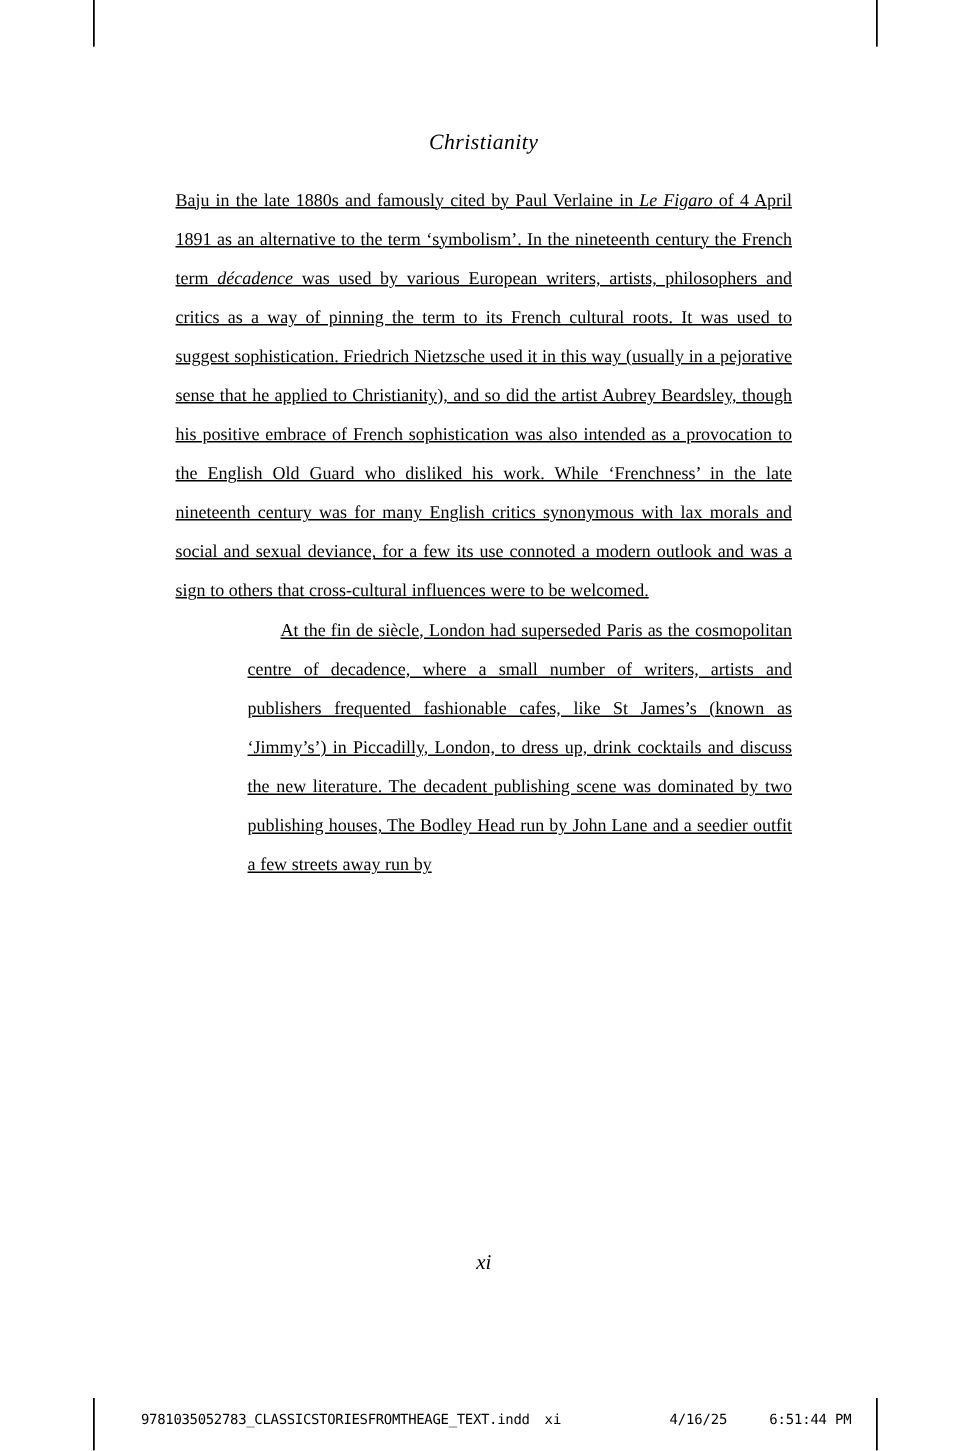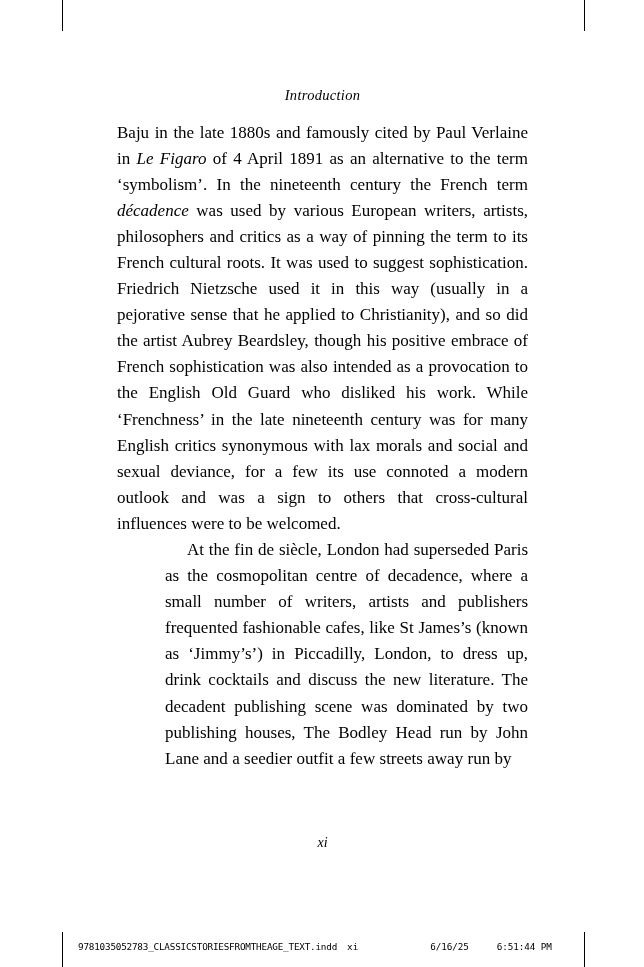--- a/index.html
+++ b/index.html
@@ -40,27 +40,28 @@
     font-style: italic;
     font-size: 14.5px;
     text-align: center;
     letter-spacing: 0.3px;
     margin: 0 0 17px 0;
     line-height: 1;
   }
 
   .body-copy p {
     margin: 0;
-    font-size: 17px;
+    font-size: 12px;
     line-height: 26.1px;
     text-align: justify;
     text-justify: inter-word;
     -webkit-hyphens: none;
     hyphens: none;
     word-spacing: 0.1px;
+    text-decoration: underline;
   }
   .body-copy p.indent {
     text-indent: 22px;
   }
   .body-copy p + p {
     margin-top: 0;
     margin-left: 48px;
   }
 
   em, .ital {
@@ -85,42 +86,42 @@
     top: 940px;
     width: 500px;
     font-family: "DejaVu Sans Mono", "Liberation Mono", monospace;
     font-size: 9.3px;
     line-height: 13px;
     color: #000;
     white-space: nowrap;
     display: flex;
     align-items: baseline;
   }
-  .slug-file { letter-spacing: -0.2px; }
+  .slug-file { letter-spacing: -0.2px; margin-left: 16px; }
   .slug-folio { margin-left: 10px; }
   .slug-stamp { margin-left: 72px; letter-spacing: -0.1px; }
   .slug-time { margin-left: 28px; letter-spacing: -0.1px; }
 </style>
 </head>
 <body>
 
 <div class="crop-mark crop-tl"></div>
 <div class="crop-mark crop-tr"></div>
 <div class="crop-mark crop-bl"></div>
 <div class="crop-mark crop-br"></div>
 
 <div class="page-block">
-  <div class="running-head">Introduction</div>
+  <div class="running-head">Christianity</div>
 
   <div class="body-copy">
     <p id="para-0"><span>Baju in the late 1880s and famously cited by Paul Verlaine in </span><span class="ital">Le Figaro</span><span> of 4 April 1891 as an alternative to the term ‘symbolism’. In the nineteenth century the French term </span><span class="ital">décadence</span><span> was used by various European writers, artists, philosophers and critics as a way of pinning the term to its French cultural roots. It was used to suggest sophistication. Friedrich Nietzsche used it in this way (usually in a pejorative sense that he applied to Christianity), and so did the artist Aubrey Beardsley, though his positive embrace of French sophistication was also intended as a provocation to the English Old Guard who disliked his work. While ‘Frenchness’ in the late nineteenth century was for many English critics synonymous with lax morals and social and sexual deviance, for a few its use connoted a modern outlook and was a sign to others that cross-cultural influences were to be welcomed.</span></p>
     <p class="indent" id="para-1"><span>At the fin de siècle, London had superseded Paris as the cosmopolitan centre of decadence, where a small number of writers, artists and publishers frequented fashionable cafes, like St James’s (known as ‘Jimmy’s’) in Piccadilly, London, to dress up, drink cocktails and discuss the new literature. The decadent publishing scene was dominated by two publishing houses, The Bodley Head run by John Lane and a seedier outfit a few streets away run by</span></p>
   </div>
 </div>
 
 <div class="folio">xi</div>
 
 <div class="slug">
   <span class="slug-file">9781035052783_CLASSICSTORIESFROMTHEAGE_TEXT.indd</span>
   <span class="slug-folio">xi</span>
-  <span class="slug-stamp">6/16/25</span>
+  <span class="slug-stamp">4/16/25</span>
   <span class="slug-time">6:51:44 PM</span>
 </div>
 
 </body></html>

